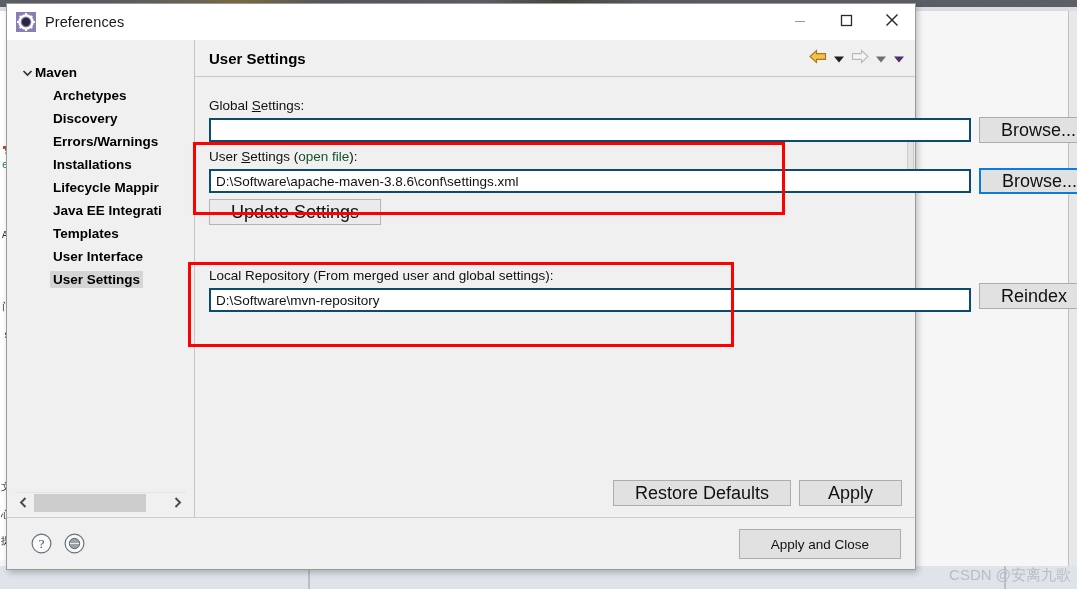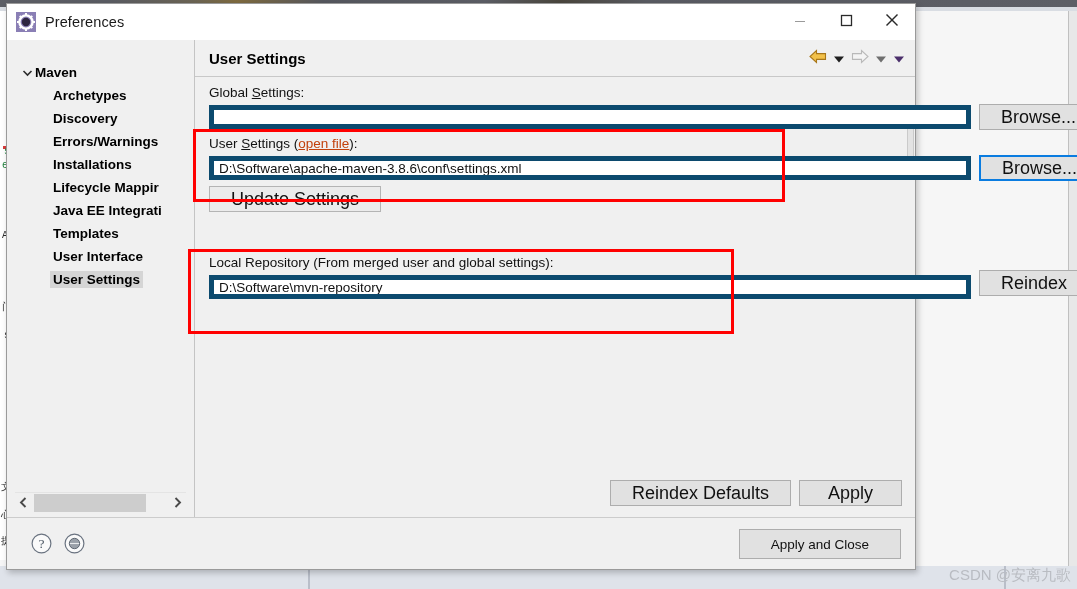--- a/index.html
+++ b/index.html
@@ -128,28 +128,28 @@
   .rp-header {
     height: 36px; flex: 0 0 36px; display: flex; align-items: center;
     padding: 0 8px 0 14px; position: relative;
   }
   .rp-title { font-size: 15px; font-weight: bold; color: #000; }
   .rp-navs { position: absolute; right: 8px; top: 8px; display: flex; align-items: center; gap: 2px; }
   .nav-btn { width: 22px; height: 20px; display: flex; align-items: center; justify-content: center; }
   .nav-drop { width: 16px; height: 20px; display: flex; align-items: center; justify-content: center; }
   .rp-sep { height: 1px; background: #c8c8c8; margin: 0; }
 
-  .rp-content { flex: 1 1 auto; position: relative; padding: 10px 0 0 0; min-height: 0; }
+  .rp-content { flex: 1 1 auto; position: relative; padding: 10px 0 0 0; min-height: 0; margin-top: 13px; }
 
   .fld-label { font-size: 13.5px; color: #111; }
   .fld-label u { text-decoration: underline; }
-  .link { color: #c2410c; text-decoration: underline; cursor: pointer; }
+  .link { color: #14532d; cursor: pointer; }
 
   .txt-input {
-    height: 24px; border: 5px solid #0c4a6e; background: #fff;
+    height: 24px; border: 2px solid #0c4a6e; background: #fff;
     font-family: "Liberation Sans", sans-serif; font-size: 13.5px;
     padding: 0 5px; color: #111; outline: none; width: 100%;
   }
   .btn {
     border: 1px solid #adadad; background: #e1e1e1; color: #111;
     font-family: "Liberation Sans", sans-serif; font-size: 18px;
     height: 26px; padding: 0 21px; cursor: default; white-space: nowrap;
   }
   .btn.focused { border: 2px solid #0a7ce0; }
   .btn.flat { background: #ebebeb; border: 1px solid #b4b4b4; }
@@ -407,21 +407,21 @@
         </div>
         <div class="row-abs" style="left:784px; top:193px;">
           <button class="btn">Reindex</button>
         </div>
 
         <div class="annot" style="left:-2px; top:52px; width:592px; height:73px;"></div>
         <div class="annot" style="left:-7px; top:172px; width:546px; height:85px;"></div>
       </div>
 
       <div class="apply-bar">
-        <button class="btn">Reindex Defaults</button>
+        <button class="btn">Restore Defaults</button>
         <button class="btn" style="min-width:103px;">Apply</button>
       </div>
     </div>
   </div>
 
   <div class="dlg-footer">
     <div class="footer-icons">
       <span class="circ-icon">
         <svg width="21" height="21" viewBox="0 0 21 21">
           <circle cx="10.5" cy="10.5" r="9.4" fill="#fafafa" stroke="#6a7380" stroke-width="1.2"></circle>

